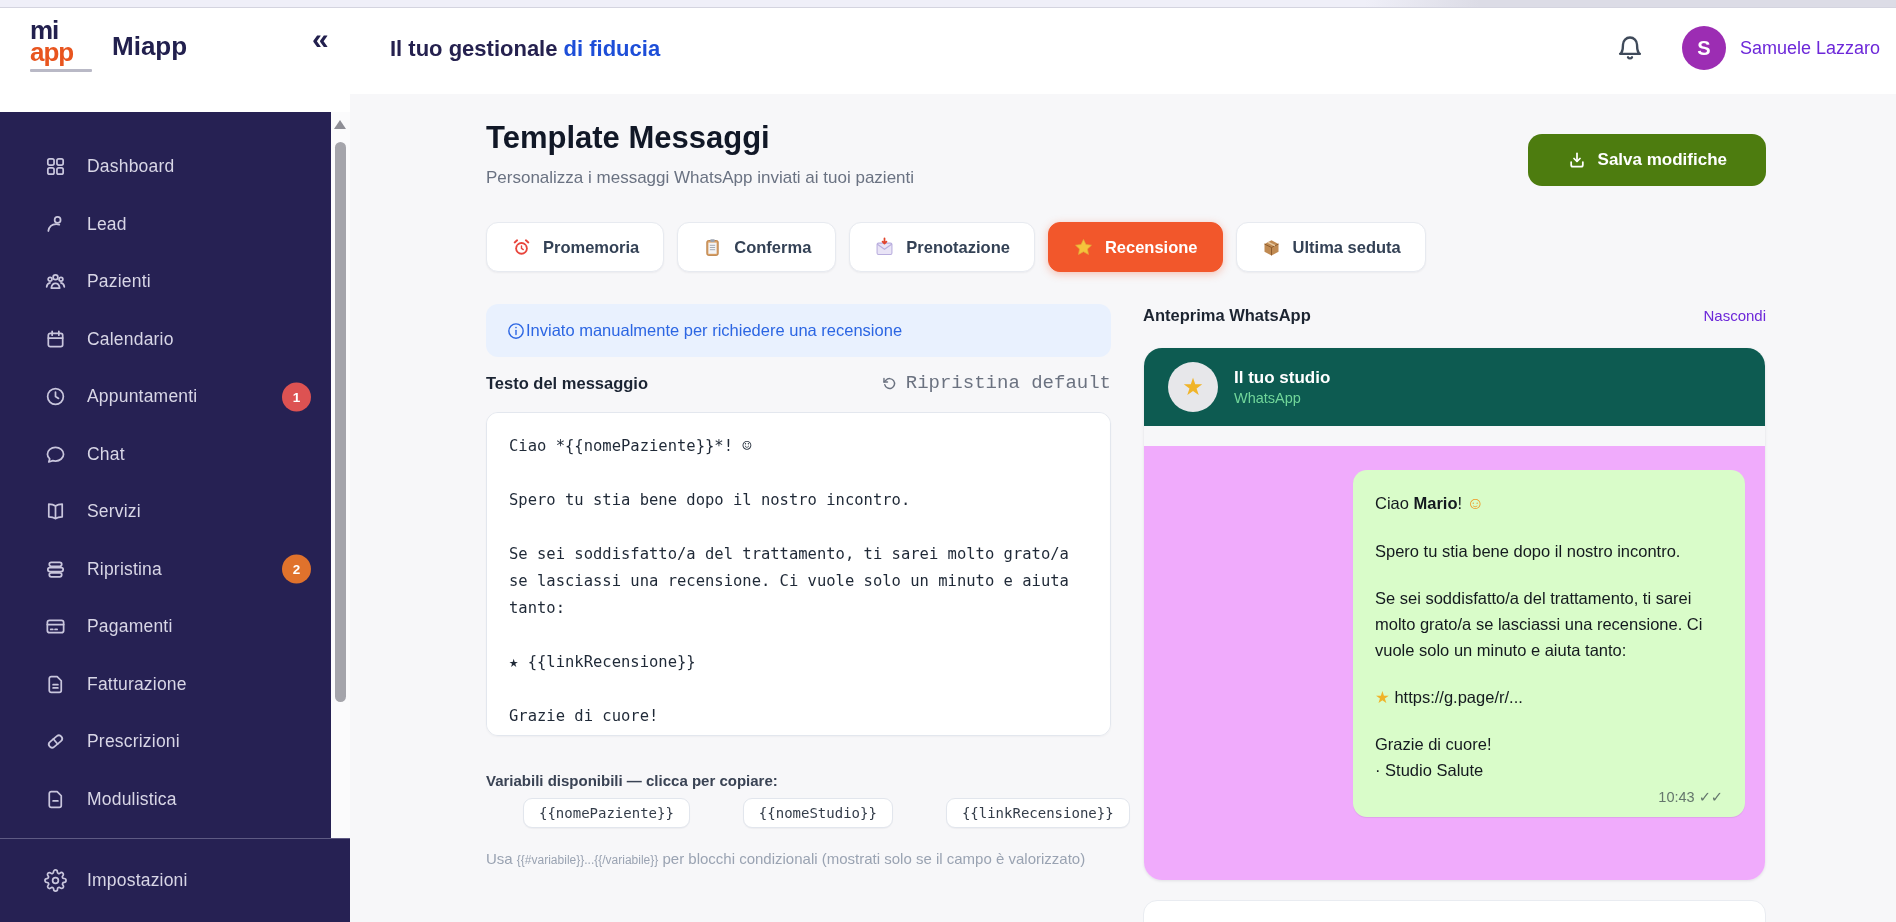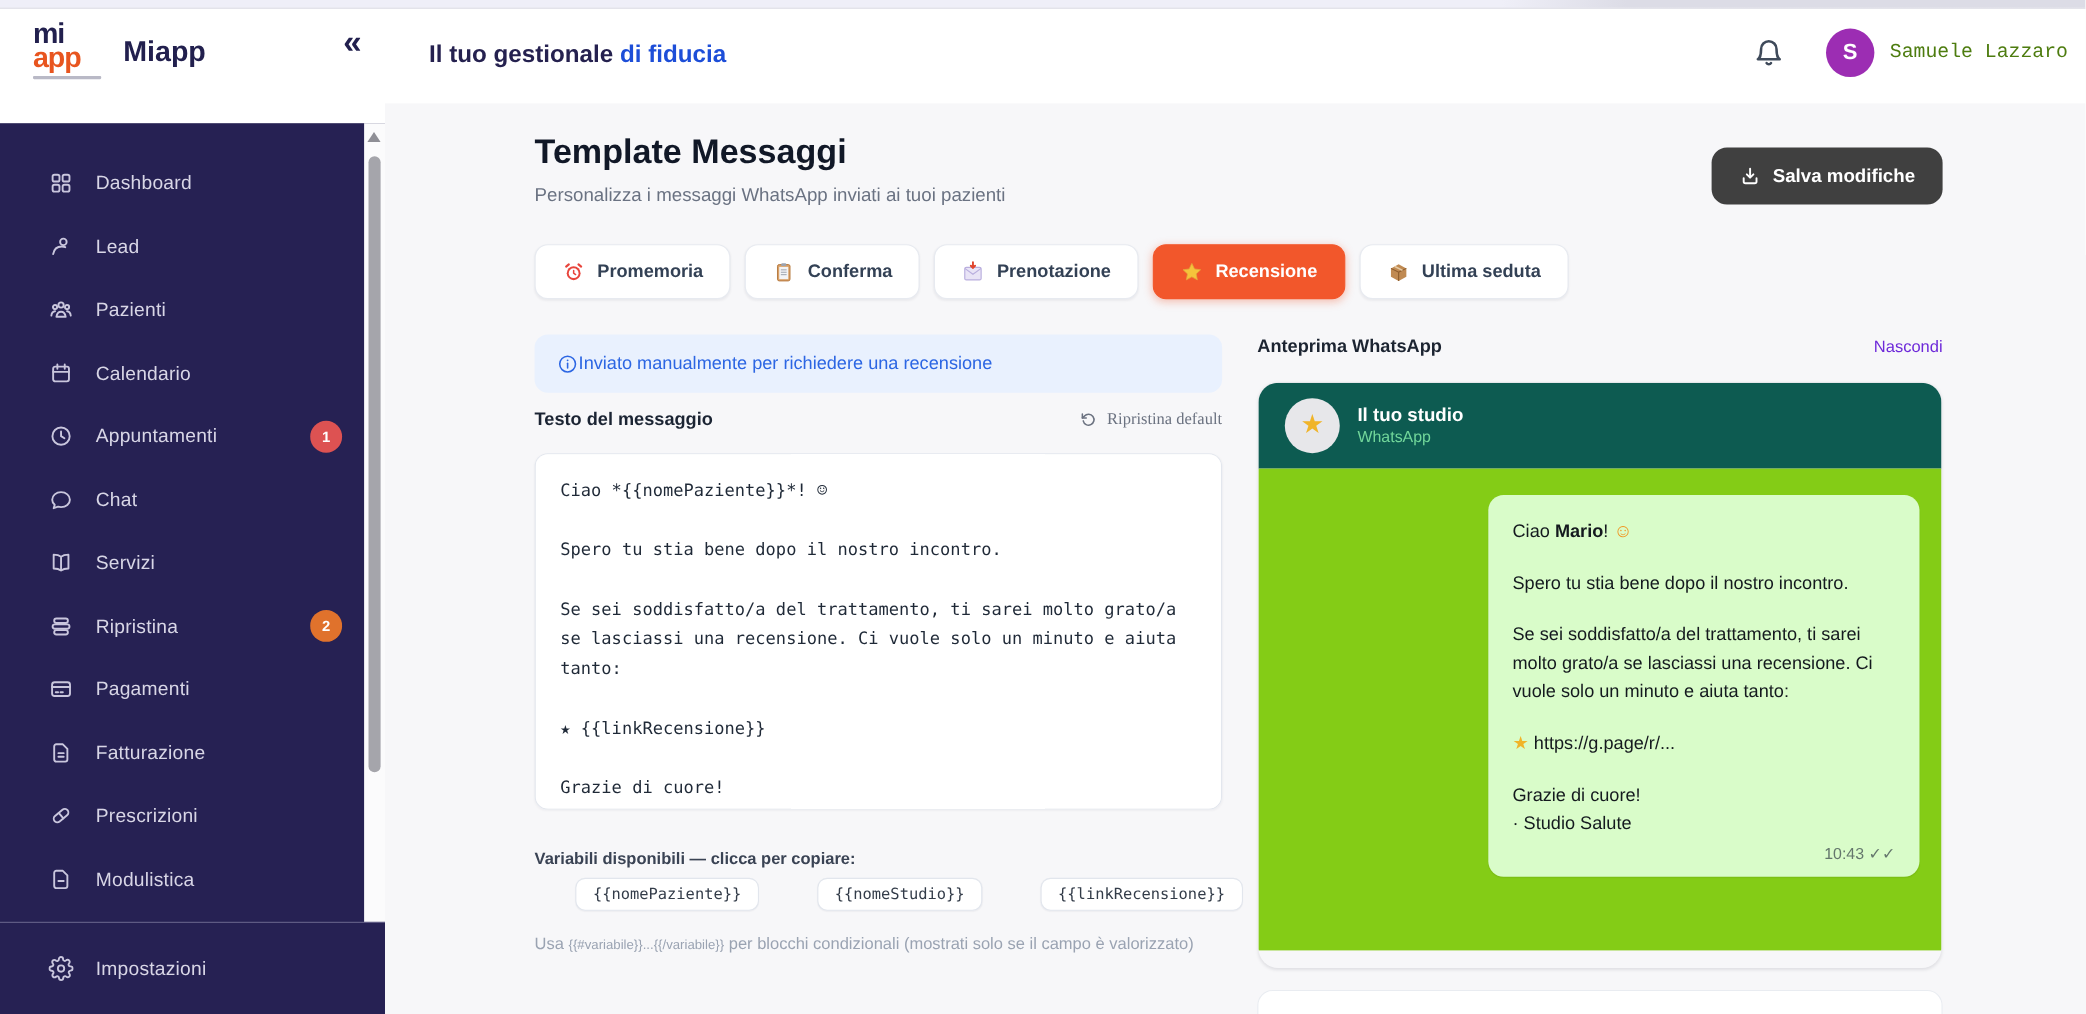--- a/index.html
+++ b/index.html
@@ -22,21 +22,21 @@
   .brand { font-size:26px; font-weight:800; color:#22204e; }
   .collapse-btn { position:absolute; left:312px; top:16px; font-size:30px; font-weight:700;
                   color:#22204e; background:none; border:none; cursor:pointer; line-height:1;}
   .header-title { position:absolute; left:390px; top:28px; font-size:22px; font-weight:800; color:#25214f;}
   .header-title .accent { color:#1d4ed8; }
   .header-right { position:absolute; right:16px; top:18px; display:flex; align-items:center; gap:38px; }
   .bell-btn { background:none; border:none; cursor:pointer; color:#3f4a5a; display:flex; }
   .user-chip { display:flex; align-items:center; gap:14px; cursor:pointer; }
   .avatar { width:44px; height:44px; border-radius:50%; background:#9c2db3; color:#fff;
             font-size:20px; font-weight:700; display:flex; align-items:center; justify-content:center;}
-  .user-name { font-size:18px; color:#4d7c0f;font-family:Liberation Mono, monospace; }
+  .user-name { font-size:18px; color:#6d28d9; }
 
   
   .sidebar-cap { position:absolute; left:0; top:94px; width:350px; height:18px; background:#fff; }
   .sidebar { position:absolute; left:0; top:112px; width:350px; height:810px; background:#262153; }
   .nav { position:absolute; left:0; top:0; width:331px; padding-top:26px; }
   .nav-item { position:relative; height:57.5px; display:flex; align-items:center; gap:20px;
               padding-left:44px; cursor:pointer; color:#d8d6e6; }
   .nav-item svg { width:23px; height:23px; color:#c9c6dd; flex:none; }
   .nav-label { font-size:17.5px; font-weight:500; letter-spacing:.2px; }
   .badge { position:absolute; right:20px; top:50%; transform:translateY(-50%);
@@ -53,22 +53,22 @@
               border-left:6.5px solid transparent; border-right:6.5px solid transparent;
               border-bottom:9px solid #8f8f96; }
   .sb-thumb { position:absolute; left:4px; top:30px; width:11px; height:560px;
               background:#a5a5ab; border-radius:6px; cursor:pointer; }
 
   
   .main { position:absolute; left:350px; top:94px; width:1546px; height:828px;
           background:#f7f7f9; overflow:hidden; }
   .page-title { position:absolute; left:136px; top:26px; font-size:31px; font-weight:800; color:#111827;}
   .page-subtitle { position:absolute; left:136px; top:74px; font-size:17px; color:#6a7282; }
-  .save-btn { position:absolute; right:130px; top:40px; height:52px; padding:0 25px;
-              background:#404040; border:none; border-radius:14px; cursor:pointer;
+  .save-btn { position:absolute; right:130px; top:40px; height:52px; padding:0 39px;
+              background:#4d7c0f; border:none; border-radius:14px; cursor:pointer;
               display:flex; align-items:center; gap:11px; color:#fff; }
   .save-btn svg { width:20px; height:20px; }
   .save-label { font-size:17px; font-weight:700; }
 
   .tabs { position:absolute; left:136px; top:128px; display:flex; gap:13px; }
   .tab { height:50px; padding:0 24px; background:#fff; border:1px solid #e7eaf0; border-radius:12px;
          display:flex; align-items:center; gap:11px; cursor:pointer;
          font-size:16.5px; font-weight:600; color:#334155;
          box-shadow:0 1px 2px rgba(16,24,40,.05); font-family:"Liberation Sans",sans-serif;}
   .tab svg { width:21px; height:21px; }
@@ -78,21 +78,21 @@
   
   .info-banner { position:absolute; left:136px; top:210px; width:625px; height:53px;
                  background:#e9f1fe; border-radius:12px; display:flex; align-items:center;
                  padding:0 20px; color:#2c66e3; }
   .info-banner svg { width:20px; height:20px; flex:none; }
   .info-text { font-size:16.5px; font-weight:500; }
   .editor-label-row { position:absolute; left:136px; top:278px; width:625px;
                       display:flex; align-items:center; justify-content:space-between; }
   .editor-label { font-size:16.5px; font-weight:700; color:#1b2433; }
   .reset-btn { background:none; border:none; cursor:pointer; display:flex; align-items:center;
-               gap:8px; color:#6b7280; font-size:15px; font-family:Liberation Serif, serif;}
+               gap:8px; color:#6b7280; font-size:19px; font-family:Liberation Mono, monospace;}
   .reset-btn svg { width:17px; height:17px; }
   .msg-textarea { position:absolute; left:136px; top:318px; width:625px; height:324px;
                   background:#fff; border:1px solid #e3e7ee; border-radius:12px;
                   padding:20px 22px; resize:none; outline:none;
                   font-family:"DejaVu Sans Mono", monospace; font-size:15.5px; line-height:27px;
                   color:#1f2937; box-shadow:0 1px 2px rgba(16,24,40,.04); }
   .vars-label { position:absolute; left:136px; top:678px; font-size:15px; font-weight:700; color:#3a4354;}
   .chips { position:absolute; left:136px; top:704px; display:flex; gap:16px; }
   .chip { height:30px; padding:0 15px; background:#fff; border:1px solid #e2e6ed; border-radius:9px;
           display:flex; align-items:center; cursor:pointer; color:#333c49;
@@ -110,21 +110,21 @@
               font-family:"Liberation Sans",sans-serif; }
   .wa-card { position:absolute; left:794px; top:254px; width:621px; height:532px;
              border-radius:18px; overflow:hidden; box-shadow:0 1px 3px rgba(16,24,40,.10); }
   .wa-header { height:78px; background:#0d5b51; display:flex; align-items:center; gap:16px;
                padding:0 24px; }
   .wa-avatar { width:50px; height:50px; border-radius:50%; background:#e7e7ea;
                display:flex; align-items:center; justify-content:center; flex:none; }
   .wa-avatar .star-glyph { color:#f0b429; font-size:24px; line-height:1; }
   .wa-studio { font-size:17px; font-weight:700; color:#fff; }
   .wa-channel { font-size:14.5px; color:#71d69a; margin-top:2px; }
-  .wa-body { height:438px; background:#84cc16; position:relative; }
+  .wa-body { height:438px; background:#f0abfc; position:relative;margin-top:20px; }
   .bubble { position:absolute; right:20px; top:24px; width:392px; background:#d9fcc9;
             border-radius:14px; padding:20px 22px 12px 22px; box-shadow:0 1px 1px rgba(0,0,0,.07); }
   .bubble p { font-size:16.5px; line-height:26px; color:#14191e; margin-bottom:21px; }
   .bubble p.tight { margin-bottom:0; }
   .bubble b { font-weight:700; }
   .smiley { color:#f0941f; font-size:17px; }
   .star-gold { color:#f0b429; }
   .bubble-time { text-align:right; font-size:14.5px; color:#64766c; margin-top:6px; }
   .values-card { position:absolute; left:793px; top:806px; width:623px; height:120px;
                  background:#fff; border:1px solid #e9ecf1; border-radius:14px; padding:22px 26px; }

